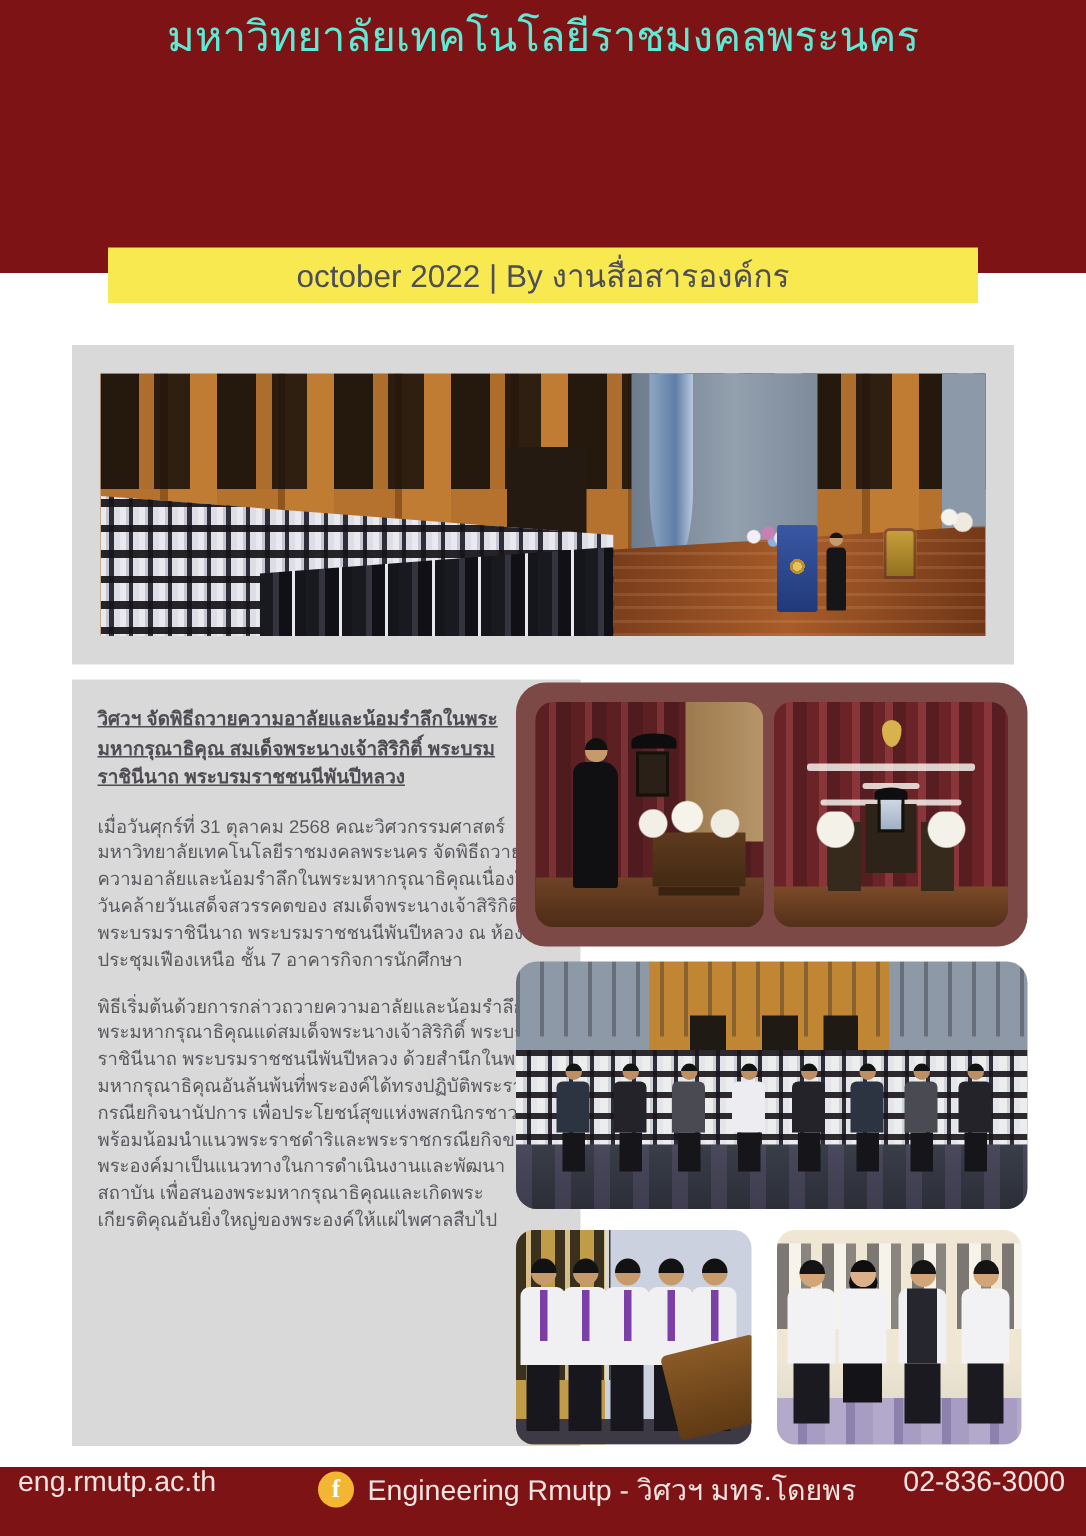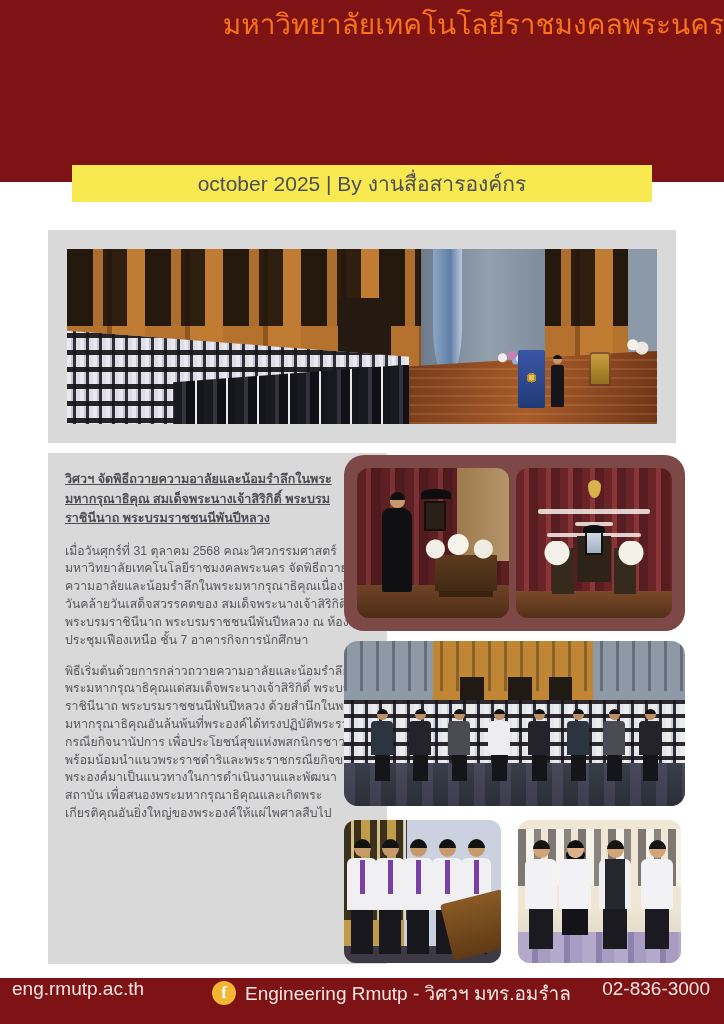--- a/index.html
+++ b/index.html
@@ -12,21 +12,21 @@
   
   .masthead {
     position:absolute; left:0; top:0; width:724px; height:182px;
     background:#7e1315; text-align:center;
   }
   .masthead h1 {
     padding-top:30px; font-size:46px; font-weight:bold; color:#def2e6;
     line-height:1.25; letter-spacing:.5px;
   }
   .masthead h2 {
-    margin-top:2px; font-size:28px; font-weight:normal; color:#f97316;text-align:right;
+    margin-top:2px; font-size:28px; font-weight:normal; color:#5eead4;
   }
   .banner {
     position:absolute; left:72px; top:165px; width:580px; height:37px;
     background:#f7e94f; color:#4d4e59; font-size:21px;
     display:flex; align-items:center; justify-content:center;
   }
 
   
   .card { position:absolute; background:#d9d9d9; }
   .hero-card { left:48px; top:230px; width:628px; height:213px; }
@@ -242,21 +242,21 @@
   }
   .footer .phone { margin-left:auto; margin-right:14px; }
 </style>
 </head>
 <body>
 
 <header class="masthead">
   <h2>มหาวิทยาลัยเทคโนโลยีราชมงคลพระนคร</h2>
 </header>
 <div class="banner">
-  <span>october 2025  | By งานสื่อสารองค์กร</span>
+  <span>october 2022  | By งานสื่อสารองค์กร</span>
 </div>
 
 <section class="card hero-card">
   <div class="photo hero-photo">
     <div class="hero-slats"></div>
     <div class="hero-graywall"></div>
     <div class="hero-drape"></div>
     <div class="hero-graywall-r"></div>
     <div class="hero-door"></div>
     <div class="hero-floor"></div>
@@ -418,16 +418,16 @@
       <div class="head"></div>
       <div class="torso"></div>
       <div class="legs"></div>
     </div>
 </div>
 
 <footer class="footer">
   <span class="site">eng.rmutp.ac.th</span>
   <span class="fb">
     <span class="fb-icon">f</span>
-    <span>Engineering Rmutp - วิศวฯ มทร.อมรำล</span>
+    <span>Engineering Rmutp - วิศวฯ มทร.โดยพร</span>
   </span>
   <span class="phone">02-836-3000</span>
 </footer>
 
 </body></html>

